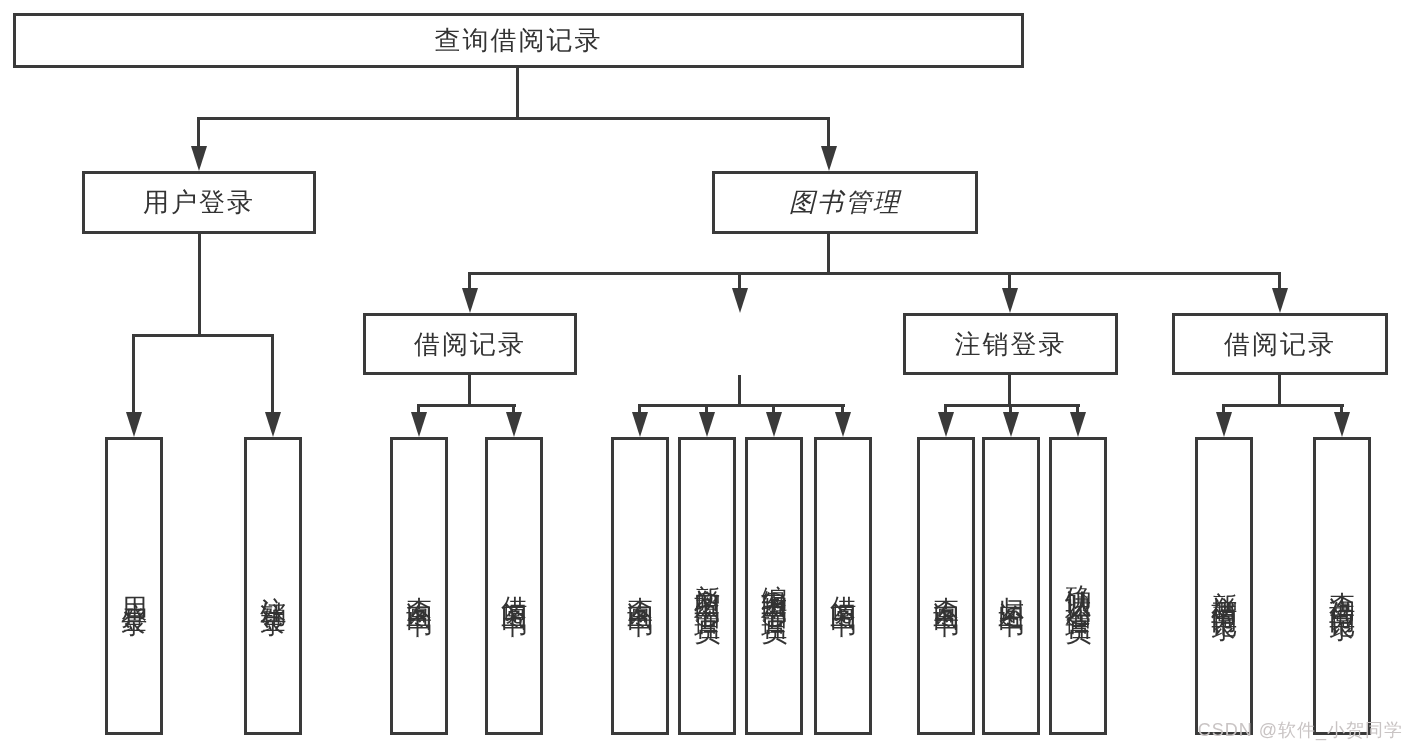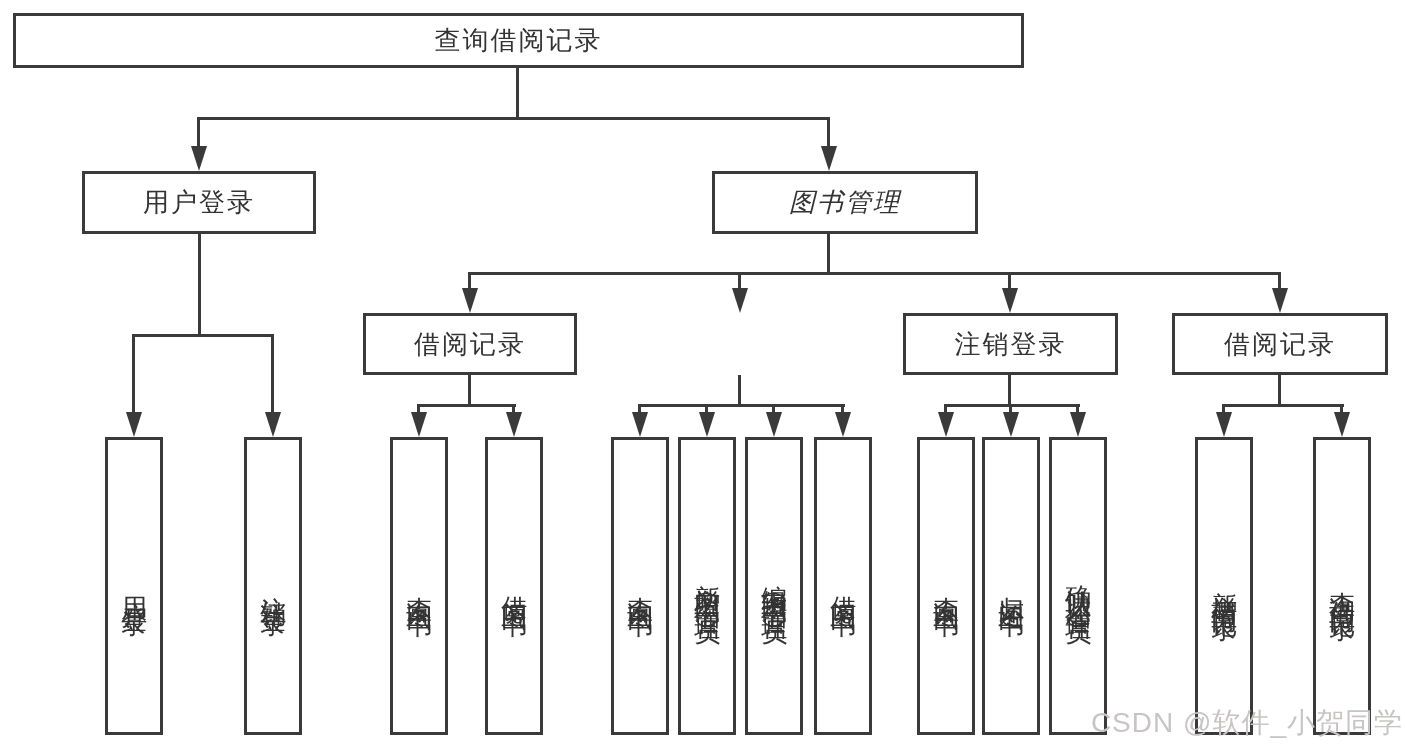--- a/index.html
+++ b/index.html
@@ -53,21 +53,21 @@
     width: 0;
     height: 0;
     border-left: 8px solid transparent;
     border-right: 8px solid transparent;
     border-top: 25px solid var(--line, #3a3a3a);
   }
   .watermark {
     position: absolute;
     right: 2px;
     bottom: 5px;
-    font-size: 28px;
+    font-size: 18px;
     letter-spacing: 1px;
     color: var(--watermark, #c9c4c4);
     z-index: 10;
     white-space: nowrap;
   }
 </style>
 </head>
 <body>
 
 <div class="canvas">

